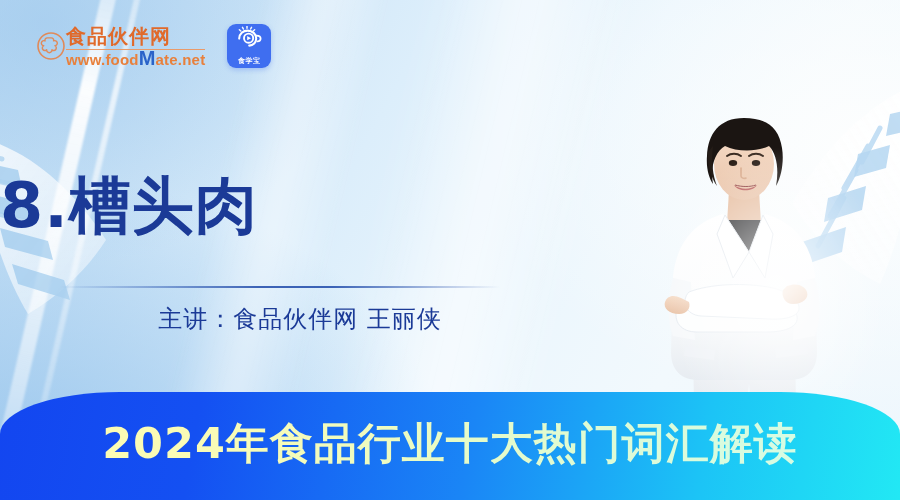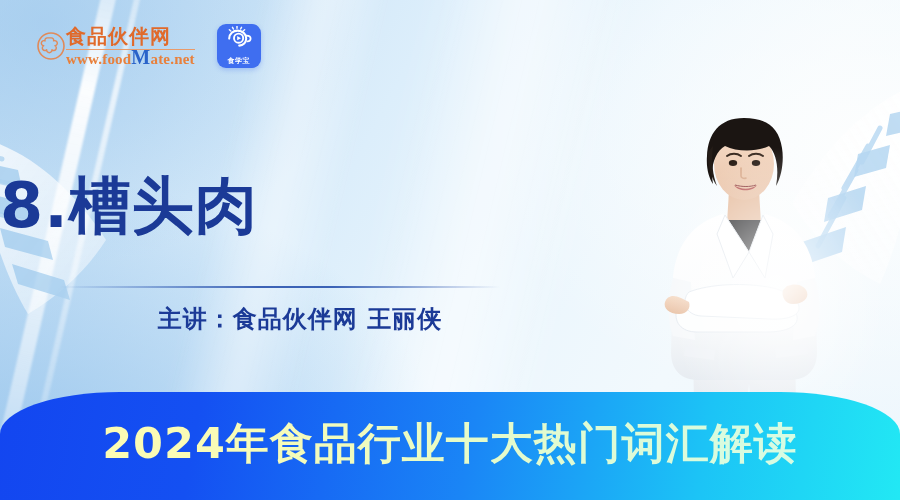--- a/index.html
+++ b/index.html
@@ -55,21 +55,21 @@
   .fm-logo{display:flex;align-items:center;}
   .fm-mark{width:30px;height:30px;flex:0 0 30px;}
   .fm-text{display:flex;flex-direction:column;line-height:1;}
   .fm-cn{
     font-size:20px;font-weight:700;color:#e06a2b;letter-spacing:1px;
     font-family:"DejaVu Sans","Liberation Sans",sans-serif;
   }
   .fm-rule{height:1px;background:#e99a6a;margin:3px 0 2px;}
   .fm-en{
     font-size:15px;font-weight:700;color:#e8803c;letter-spacing:.2px;
-    font-family:Liberation Serif, serif;white-space:nowrap;
+    font-family:Liberation Sans, sans-serif;white-space:nowrap;
   }
   .fm-en .m{color:#2a63c9;font-size:20px;font-weight:700;line-height:0;}
 
   .sxb{
     width:44px;height:44px;border-radius:9px;background:#3f6ef0;
     display:flex;flex-direction:column;align-items:center;justify-content:center;
     box-shadow:0 2px 5px rgba(63,110,240,.3);gap:8px;
   }
   .sxb-icon{width:26px;height:22px;}
   .sxb-label{
@@ -90,21 +90,21 @@
     font-size:62px;font-weight:700;color:#1b3a97;letter-spacing:1px;
     font-family:"DejaVu Sans","Liberation Sans",sans-serif;
     line-height:1;
   }
   .divider{
     position:absolute;left:60px;top:286px;width:440px;height:2px;
     background:linear-gradient(to right,rgba(31,74,170,0) 0%,rgba(31,74,170,.85) 45%,rgba(31,74,170,.85) 62%,rgba(31,74,170,0) 100%);
   }
   .subtitle{
     position:absolute;left:0;top:303px;width:600px;text-align:center;
-    font-size:24px;font-weight:700;color:#1b3a97;letter-spacing:1px;
+    font-size:24px;font-weight:400;color:#1b3a97;letter-spacing:1px;
     font-family:"DejaVu Sans","Liberation Sans",sans-serif;
   }
 
   
   .banner{
     position:absolute;left:0;bottom:0;width:900px;height:108px;
     background:linear-gradient(100deg,#1346f0 0%,#1450f2 22%,#1a85f6 52%,#1cc4f6 78%,#22e8f4 100%);
     border-top-left-radius:120px 42px;
     border-top-right-radius:120px 42px;
     display:flex;align-items:center;justify-content:center;

